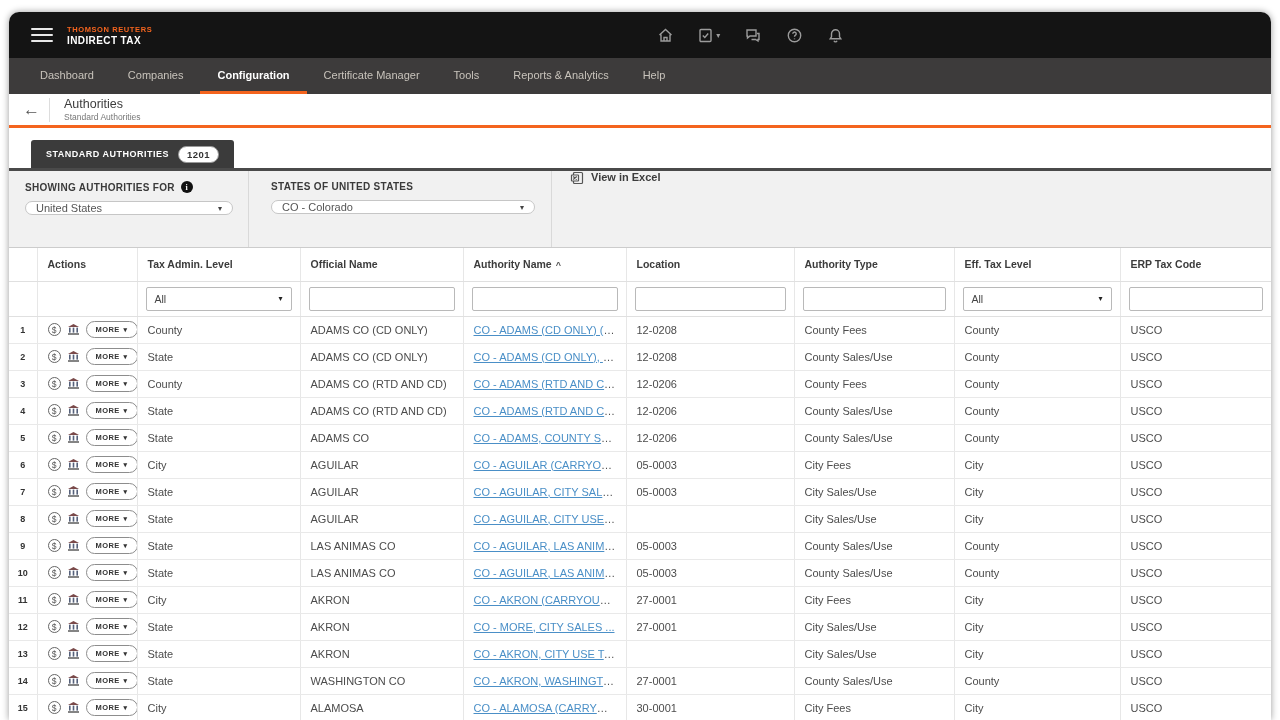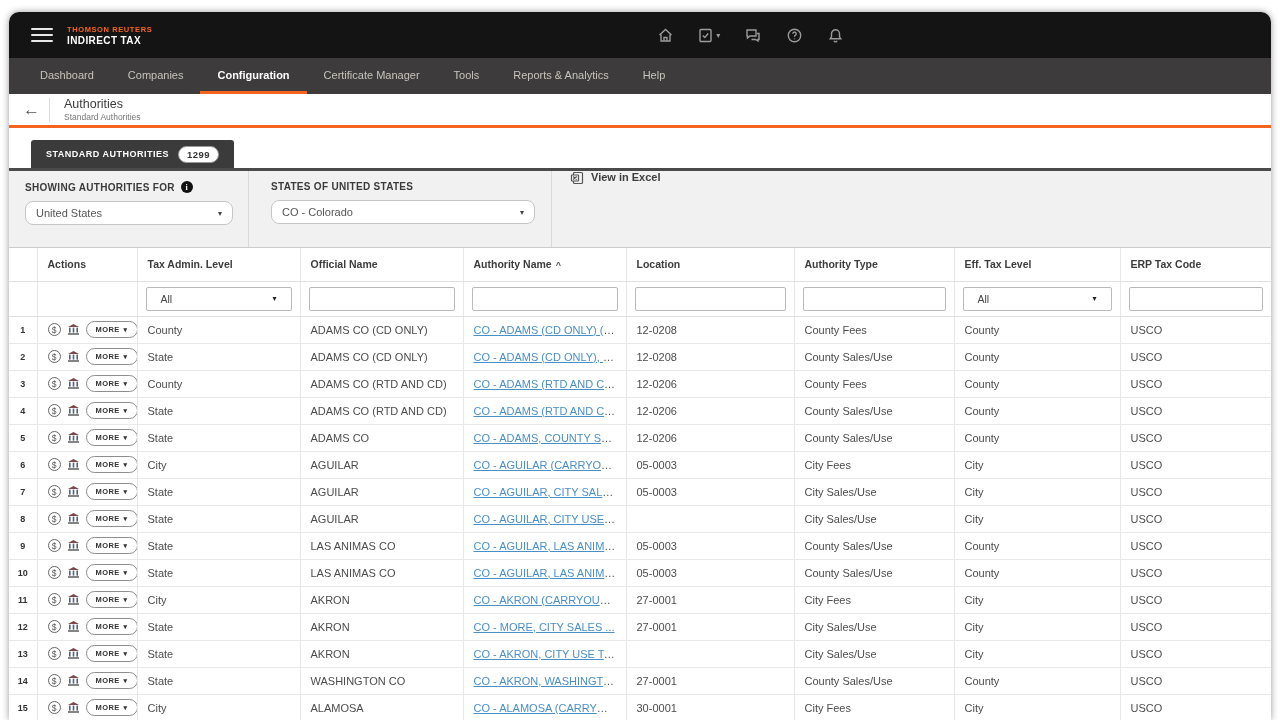--- a/index.html
+++ b/index.html
@@ -39,37 +39,37 @@
   .badge { border-radius:9px; padding:2px 8px; font-size:9.5px; font-weight:bold; }
   .badge.light { background:#fff; color:#333; border:1px solid #999; }
   .badge.dark { background:#3b3b3b; color:#fff; }
 
   
   .filterbar { height:77px; background:var(--filter_bg); border-bottom:1px solid #ccc; display:flex; align-items:stretch; }
   .fgroup { padding:10px 10px 0 16px; }
   .flabel { font-size:10px; font-weight:bold; color:#3a3a3a; letter-spacing:.3px; display:flex; align-items:center; gap:6px; }
   .info-icon { width:12px; height:12px; border-radius:50%; background:#111; color:#fff; font-size:8px; font-weight:bold;
                display:inline-flex; align-items:center; justify-content:center; font-family:"Liberation Serif", serif; }
-  .select { margin-top:8px; height:24px; background:#fff; border:1px solid #c6c6c6; border-radius:8px; display:flex;
+  .select { margin-top:8px; height:14px; background:#fff; border:1px solid #c6c6c6; border-radius:8px; display:flex;
             align-items:center; justify-content:space-between; padding:0 10px; font-size:11px; color:#555; width:208px; cursor:pointer; }
   .select.wide { width:264px; }
   .select .caret { color:#444; font-size:8px; }
   .fdivider { width:1px; background:#d9d9d9; margin:0 6px; }
   .excel { display:flex; align-items:flex-start; gap:7px; font-size:11px; font-weight:bold; color:#3c3c3c; padding:0 0 0 12px; cursor:pointer; }
 
   
   table { width:100%; border-collapse:collapse; table-layout:fixed; }
   th, td { border-right:1px solid #e7e7e7; overflow:hidden; white-space:nowrap; text-overflow:ellipsis; }
   th:last-child, td:last-child { border-right:none; }
   thead th { height:33px; font-size:10.5px; font-weight:bold; color:#3c3c3c; text-align:left; padding:0 10px; border-bottom:1px solid #e0e0e0; }
   .sortmark { font-size:9px; color:#555; margin-left:4px; }
   tr.filter-row td { height:35px; padding:0 8px; border-bottom:1px solid #e0e0e0; }
   .cell-input { width:100%; height:24px; border:1px solid #b9b9b9; border-radius:2px; background:#fff; font-size:11px; padding:0 6px; color:#444; }
   .cell-select { width:100%; height:24px; border:1px solid #b9b9b9; border-radius:2px; background:#fff; font-size:10.5px;
-                 color:#444; display:flex; align-items:center; justify-content:space-between; padding:0 14px; cursor:pointer; }
+                 color:#444; display:flex; align-items:center; justify-content:space-between; padding:0 8px; cursor:pointer; }
   .cell-select .caret { font-size:8px; color:#222; }
   tbody td { height:27px; font-size:11px; color:#4c4c4c; padding:0 10px; border-bottom:1px solid #e9e9e9; }
   td.rownum, th.rownum { text-align:center; padding:0 4px; font-size:9px; font-weight:bold; color:#333; }
   .alink { color:var(--link); text-decoration:underline; cursor:pointer; }
   .actions-wrap { display:flex; align-items:center; gap:6px; }
   .dollar-ic { width:13px; height:13px; border:1px solid #666; border-radius:50%; font-size:8.5px; color:#555;
                display:inline-flex; align-items:center; justify-content:center; cursor:pointer; flex:none; }
   .bank-ic { cursor:pointer; display:inline-flex; flex:none; }
   .more-btn { font-size:7.5px; font-weight:bold; letter-spacing:.4px; color:#333; background:#fff; border:1px solid #8d8d8d;
               border-radius:10px; padding:3px 9px; cursor:pointer; display:inline-flex; align-items:center; gap:4px; flex:none; }
@@ -138,21 +138,21 @@
     <div class="bc-divider"></div>
     <div>
       <div class="bc-title">Authorities</div>
       <div class="bc-sub">Standard Authorities</div>
     </div>
   </div>
 
   <div class="tabbar">
     <div class="tab active">
       <span>STANDARD AUTHORITIES</span>
-      <span class="badge light">1299</span>
+      <span class="badge light">1201</span>
     </div>
   </div>
 
   <div class="filterbar">
     <div class="fgroup" style="width:233px;">
       <div class="flabel">
         <span>SHOWING AUTHORITIES FOR</span>
         <span class="info-icon">i</span>
       </div>
       <div class="select">

